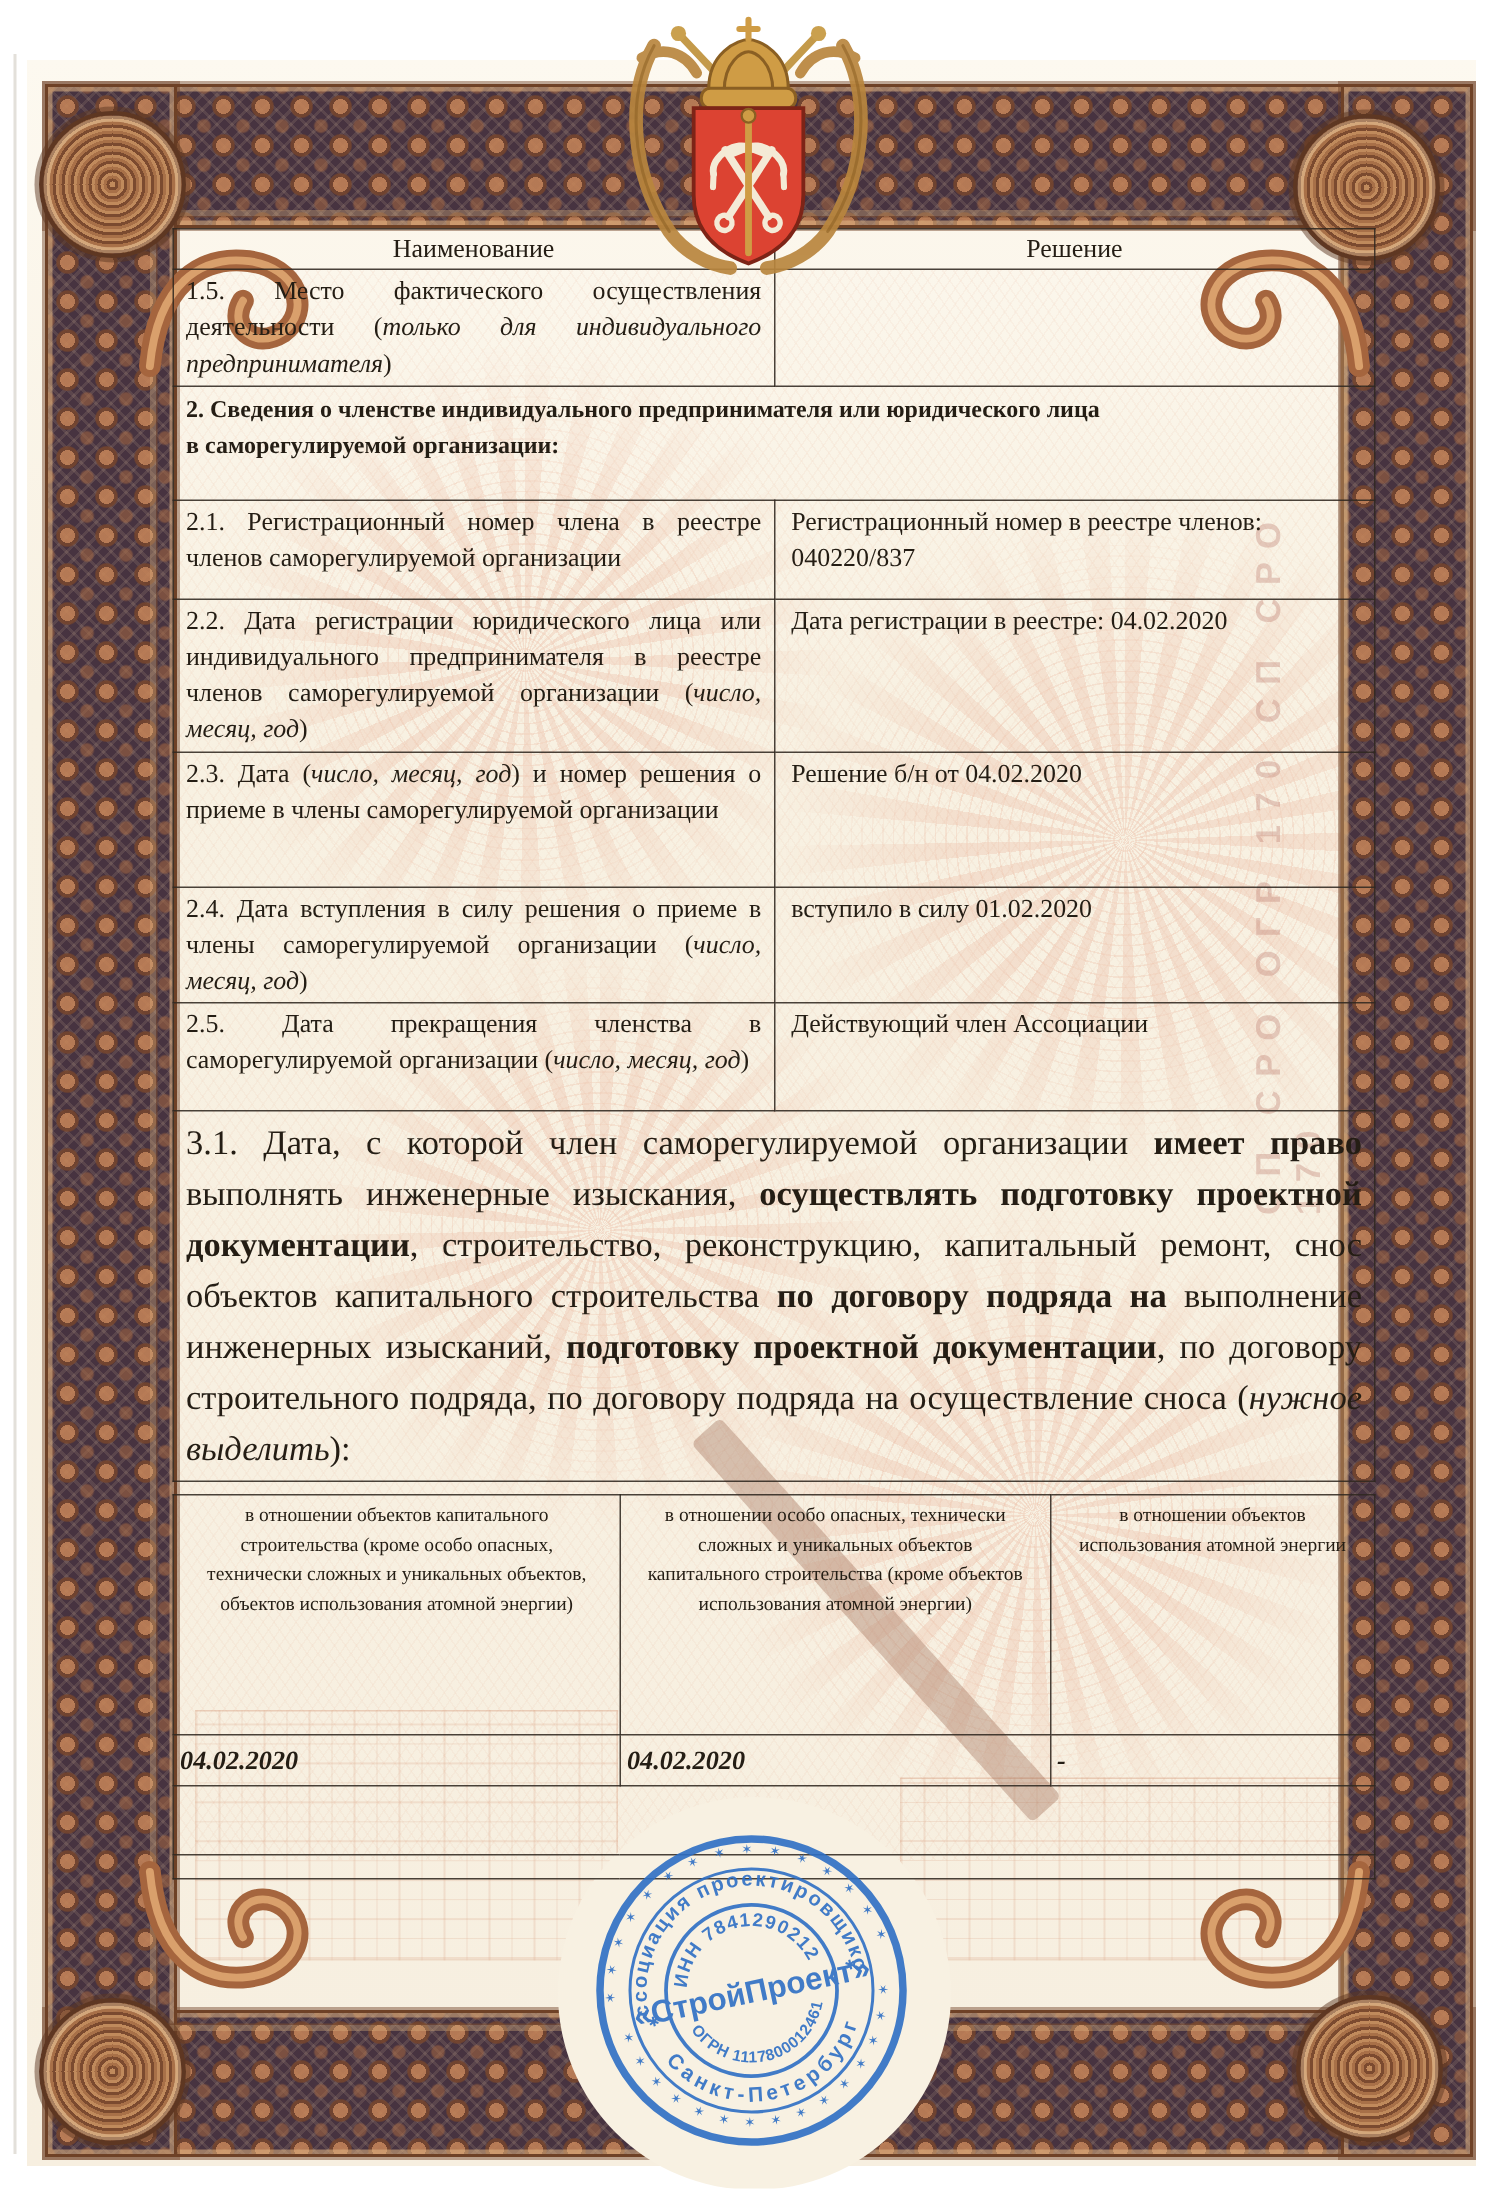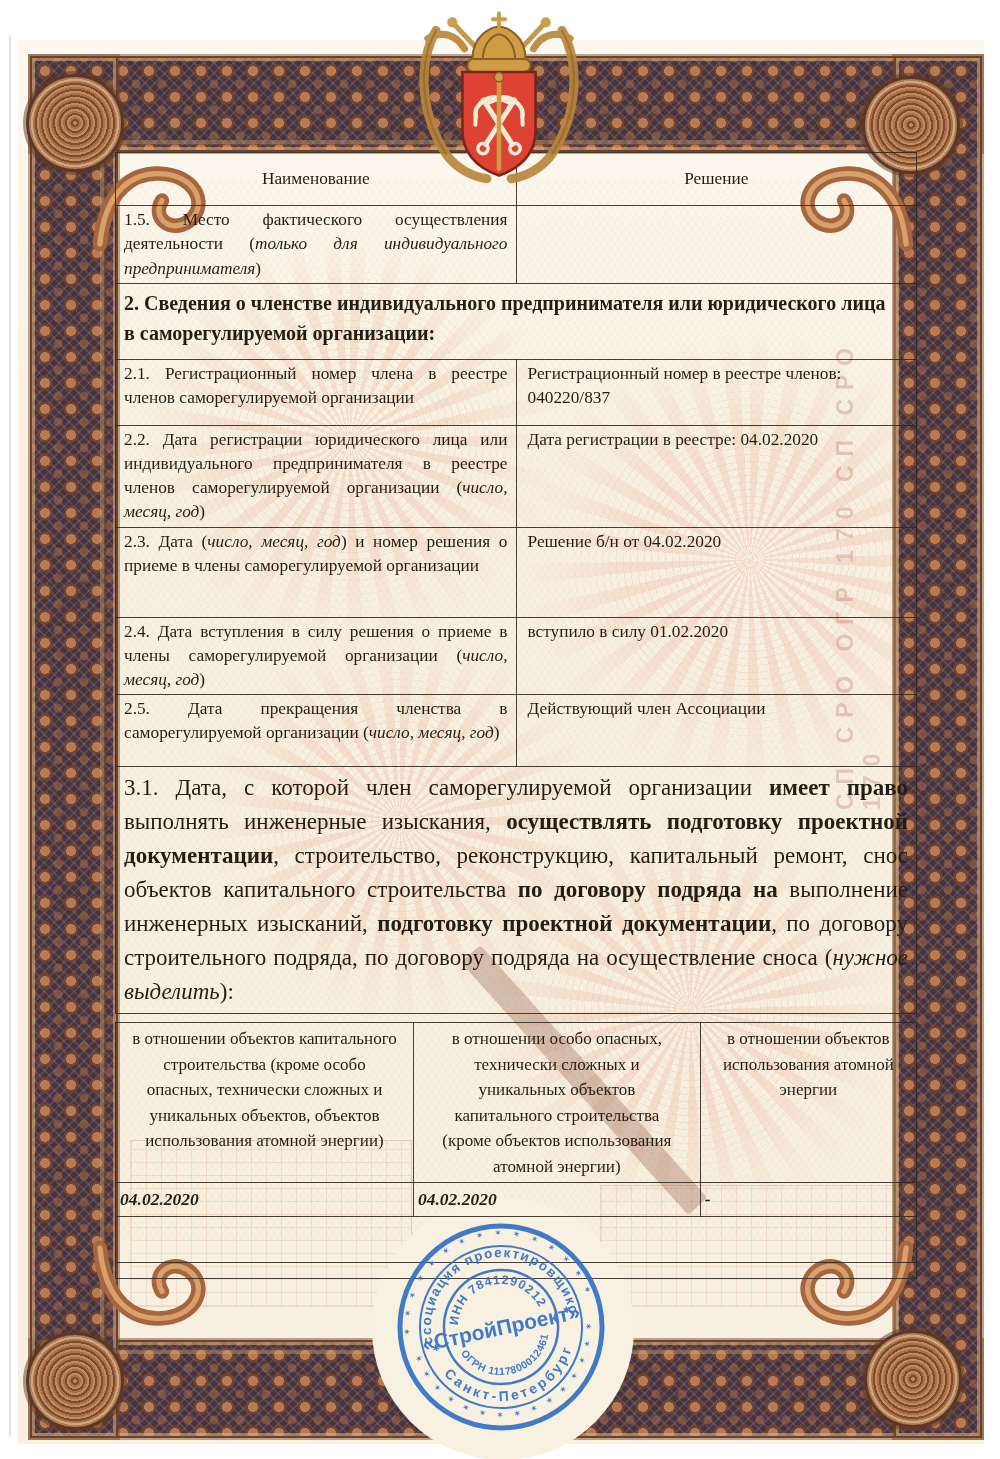--- a/index.html
+++ b/index.html
@@ -57,28 +57,28 @@
     box-shadow:inset 0 0 0 4px rgba(240,210,170,.4), 0 0 0 3px rgba(94,55,34,.5);}
   .curl{width:132px;height:132px;z-index:2;}
   .notch{left:372px;top:1198px;width:262px;height:262px;border-radius:50%;
          background:#f8f1e2;z-index:3;}
 
   
   .content{left:115px;top:152px;width:802px;z-index:4;}
   table{border-collapse:collapse;width:802px;table-layout:fixed;background:transparent;}
   td{border:1.5px solid rgba(48,40,32,.88);vertical-align:top;padding:2px 8px;
      font-size:17.3px;line-height:1.4;}
-  td.hdr{text-align:center;vertical-align:middle;padding:14px 4px;}
+  td.hdr{text-align:center;vertical-align:middle;padding:1px 4px;}
   td.lbl{text-align:justify;}
   td.val{padding-left:11px;}
-  td.sec{font-weight:bold;font-size:20px;line-height:1.5;padding:4px 8px;}
+  td.sec{font-weight:bold;font-size:16px;line-height:1.5;padding:4px 8px;}
   .secj{text-align:justify;}
   td.para{text-align:justify;font-size:23px;line-height:1.48;padding:4px 8px;margin-left:12px;}
   .t2{margin-top:0;}
-  td.th2{text-align:center;padding:3px 16px;font-size:17px;line-height:1.5;}
+  td.th2{text-align:center;padding:3px 16px;font-size:13px;line-height:1.5;}
   td.date{font-weight:bold;font-style:italic;vertical-align:middle;
           font-size:17.5px;padding:4px;}
   td.empty{padding:0;}
   .b{font-weight:bold;}
   .i{font-style:italic;}
   .t1-gap{height:8px;}
 
   
   .arms{left:396px;top:0px;width:206px;height:198px;z-index:5;}
   .stamp{left:386px;top:1212px;width:230px;height:230px;z-index:6;opacity:.9;}

